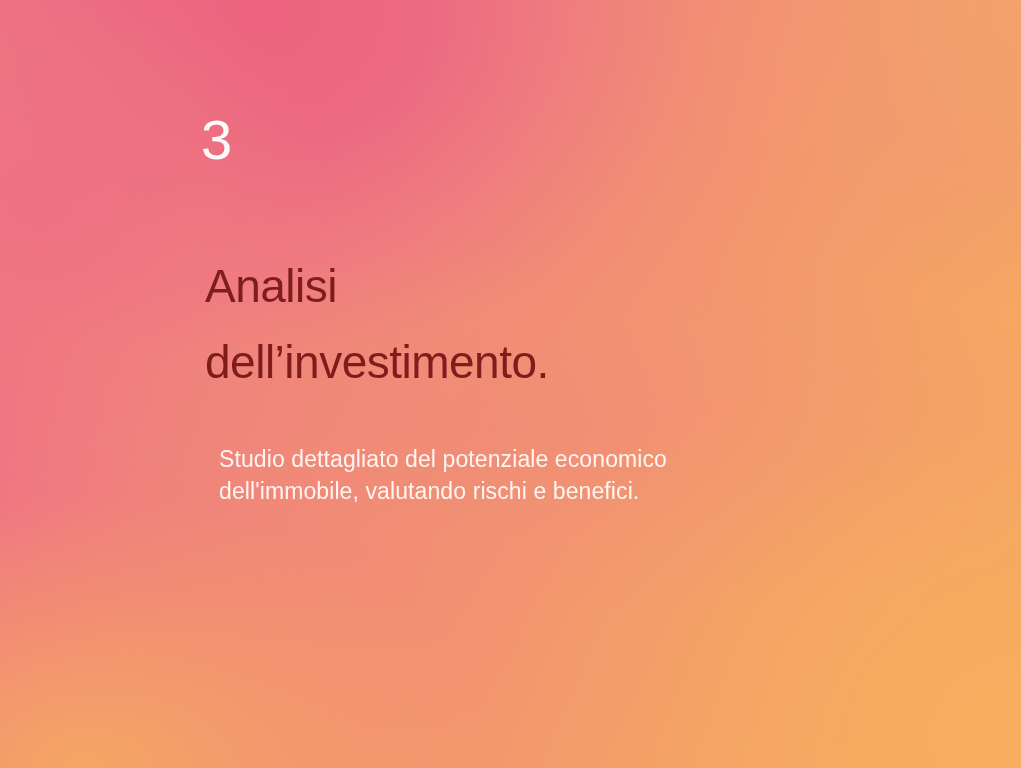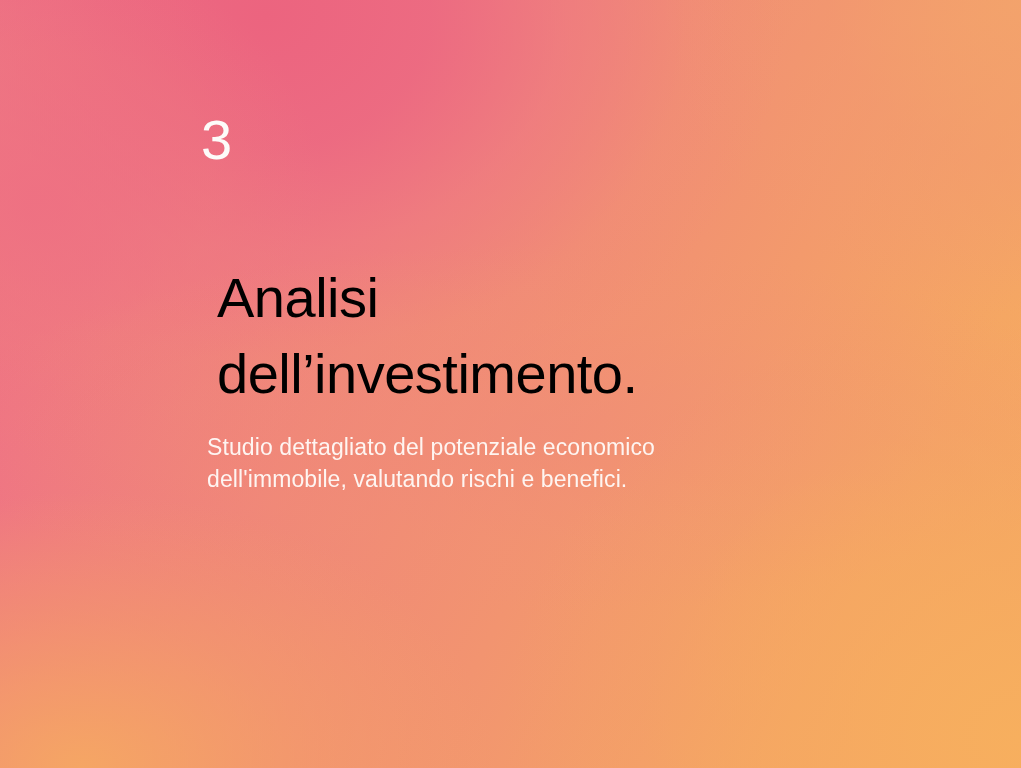--- a/index.html
+++ b/index.html
@@ -98,34 +98,34 @@
     line-height: 64px;
     font-weight: 300;
     letter-spacing: 0.5px;
     color: #fdfbf9;
   }
 
   .slide-title {
     position: absolute;
     top: 244px;
     left: 0;
-    margin: 16px;
-    font-size: 56px;
+    margin: 4px;
+    font-size: 46px;
     line-height: 76px;
     font-weight: 300;
     letter-spacing: -0.5px;
-    color: #000000;
+    color: #7f1d1d;
     white-space: pre-line;
   }
 
   .slide-subtitle {
     position: absolute;
     top: 427px;
     left: 2px;
-    margin: 4px;
+    margin: 16px;
     font-size: 23px;
     line-height: 32px;
     font-weight: 400;
     letter-spacing: 0.1px;
     color: rgba(255,253,251,0.93);
     white-space: pre-line;
   }
 </style>
 </head>
 <body>

